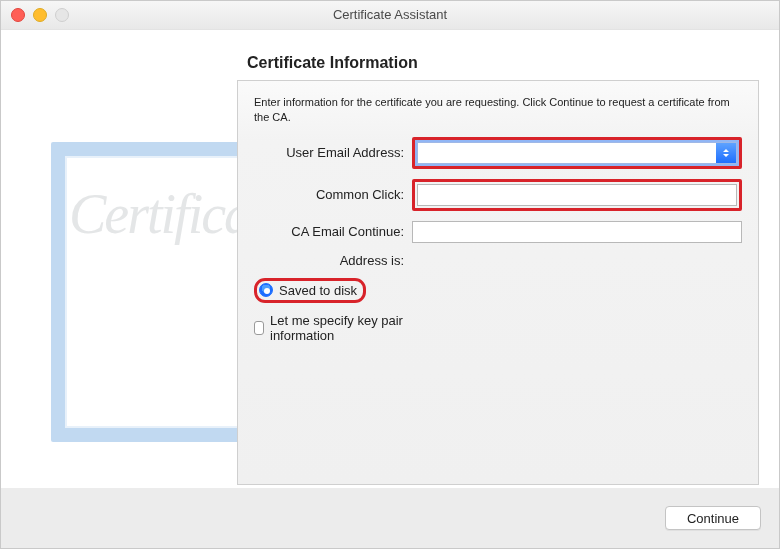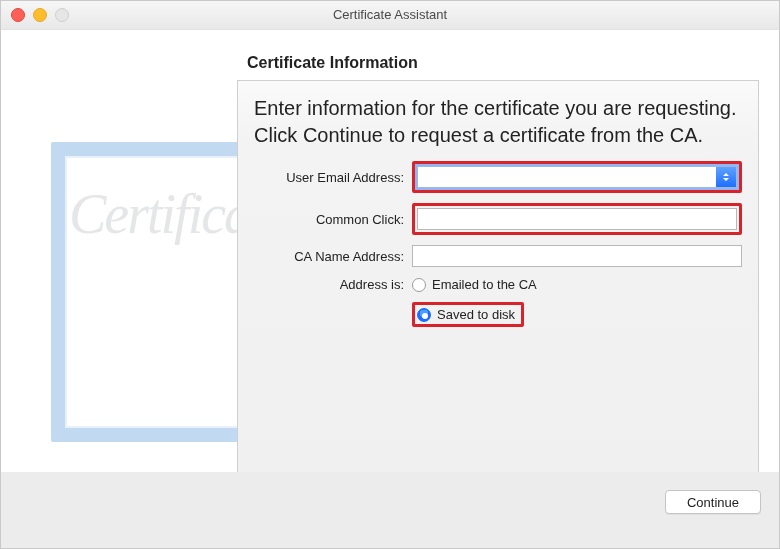--- a/index.html
+++ b/index.html
@@ -72,21 +72,21 @@
     top: 50px;
     right: 20px;
     bottom: 14px;
     border: 1px solid #cfcfcf;
     background:
       linear-gradient(#fafafa,#f3f3f3 60px, #f0f0f0);
     box-sizing: border-box;
     padding: 14px 16px 10px 16px;
   }
   .instruction {
-    font-size: 20px;
+    font-size: 11px;
     line-height: 1.35;
     color: #222;
     margin-bottom: 12px;
   }
   .form {
     display: grid;
     grid-template-columns: 150px 1fr;
     column-gap: 8px;
     row-gap: 10px;
     align-items: center;
@@ -165,21 +165,21 @@
     border-radius: 3px;
     box-sizing: border-box;
     display: inline-block;
   }
   .hl-inline {
     border: 3px solid #d8232a;
     padding: 2px 6px 2px 2px;
     display: inline-flex;
     align-items: center;
     gap: 6px;
-    border-radius: 2px;
+    border-radius: 11px;
   }
   
   .cert-bg {
     position: absolute;
     left: 50px;
     top: 112px;
     width: 360px;
     height: 300px;
     opacity: 0.55;
   }
@@ -211,21 +211,21 @@
     left: 200px;
     top: 170px;
     width: 90px;
     height: 90px;
   }
   .seal svg { width: 100%; height: 100%; }
 
   
   .footer {
     position: absolute;
-    left: 0; right: 0; bottom: 16px;
+    left: 0; right: 0; bottom: 0;
     height: 60px;
     background: #ececec;
     display: flex;
     justify-content: flex-end;
     align-items: center;
     padding-right: 18px;
     box-sizing: border-box;
   }
   .btn {
     min-width: 96px;
@@ -285,40 +285,40 @@
                 </svg>
             </div>
           </div>
         </div>
 
         <div class="label">Common Click:</div>
         <div class="hl">
           <input class="txt" type="text" value="" style="">
         </div>
 
-        <div class="label">CA Name Address:</div>
+        <div class="label">CA Email Continue:</div>
         <div>
           <input class="txt" type="text" value="" style="">
         </div>
 
         <div class="label">Address is:</div>
-        <div class="radio-row">
-          <span class="radio"></span>
-          <span>Emailed to the CA</span>
-        </div>
 
         <div></div>
         <div>
           <span class="hl-inline">
             <span class="radio selected"></span>
             <span>Saved to disk</span>
           </span>
         </div>
 
         <div></div>
+        <div class="check-row">
+          <span class="checkbox"></span>
+          <span>Let me specify key pair information</span>
+        </div>
 
       </div>
     </div>
   </div>
 
   <div class="footer">
     <button class="btn">Continue</button>
   </div>
 
 </div>

